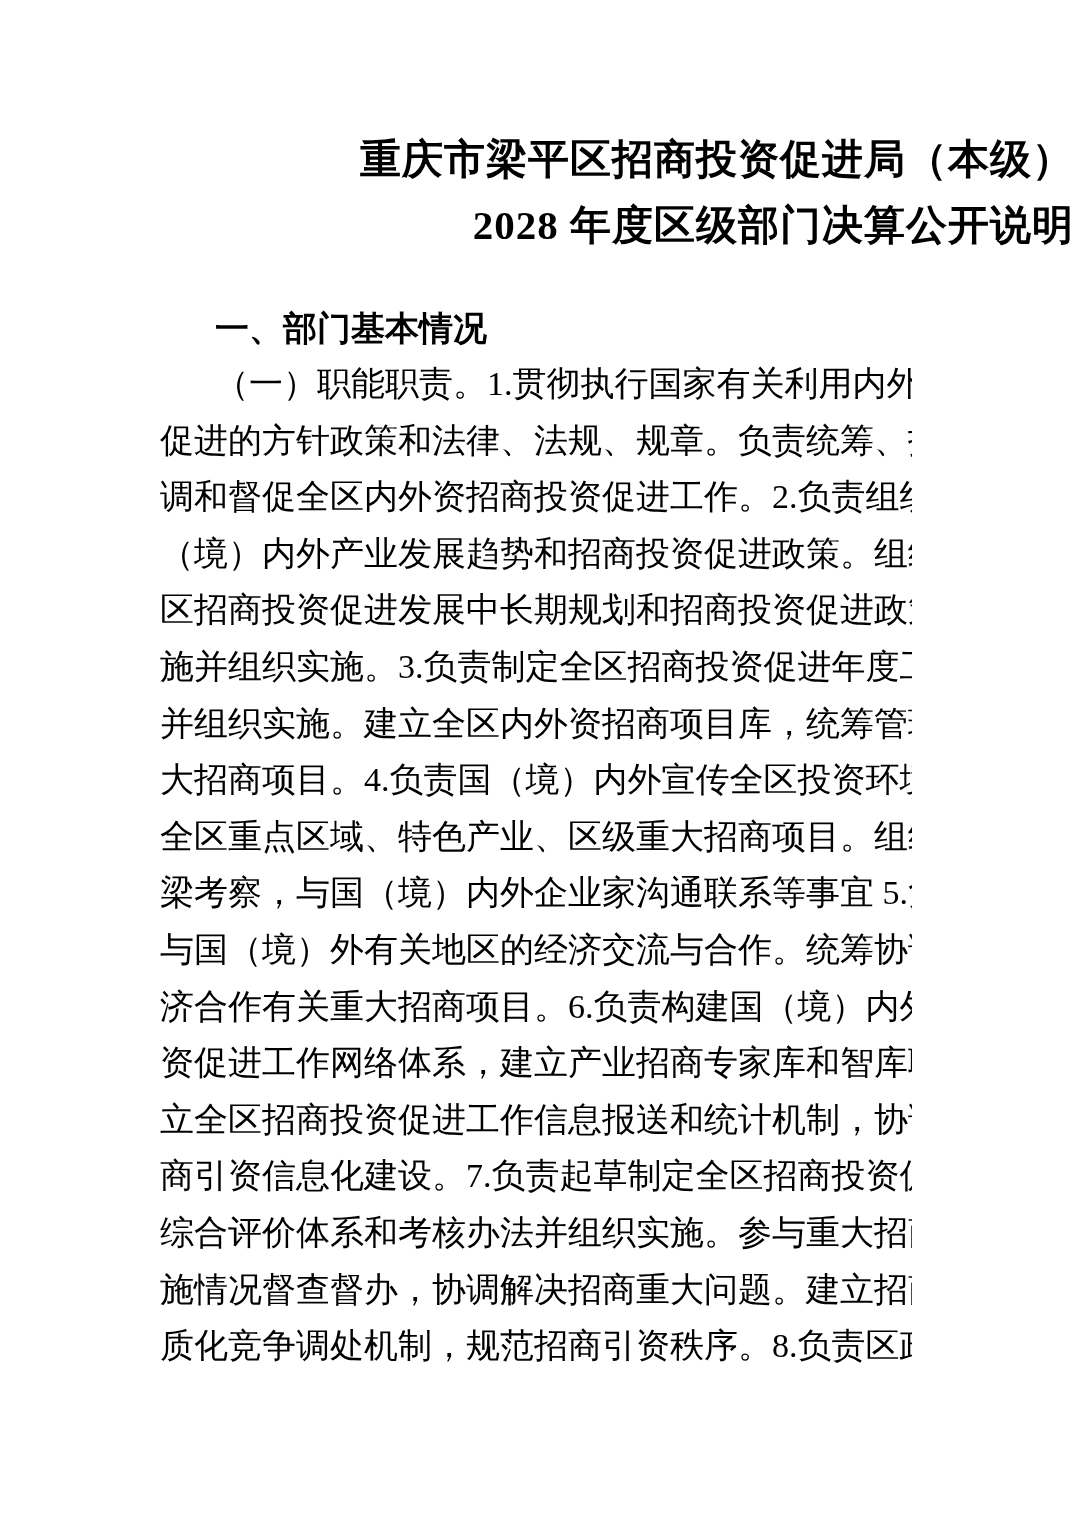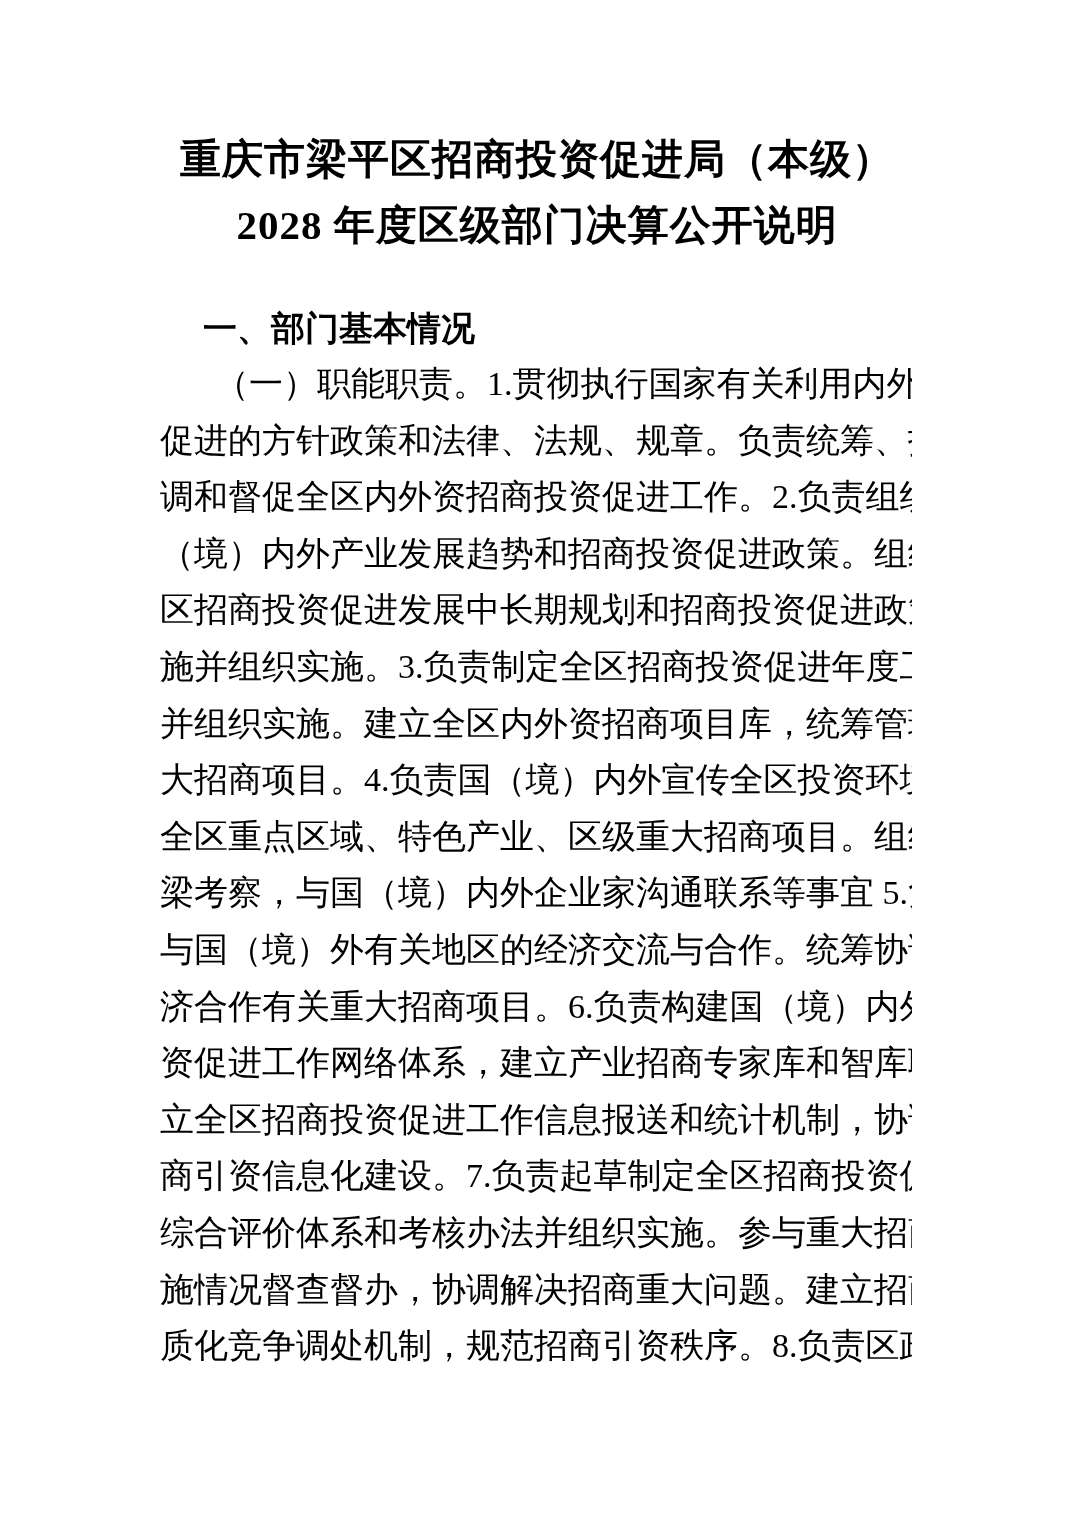--- a/index.html
+++ b/index.html
@@ -14,34 +14,34 @@
     background: #ffffff;
     overflow: hidden;
     font-family: "Liberation Serif", "DejaVu Serif", serif;
     color: #000000;
   }
   .title-block {
     position: absolute;
     top: 126px;
     left: 0;
     width: 1074px;
-    text-align: center;
+    text-align: right;
   }
   .title-line {
     font-size: 41px;
     line-height: 66px;
     font-weight: bold;
     font-family: "Liberation Serif", "DejaVu Serif", serif;
     letter-spacing: 1px;
     white-space: nowrap;
   }
   .section-heading {
     position: absolute;
     top: 300px;
-    left: 148px;
+    left: 160px;
     width: 752px;
     font-size: 34px;
     line-height: 56px;
     font-weight: bold;
     font-family: "Liberation Sans", "DejaVu Sans", sans-serif;
     padding-left: 55px;
     box-sizing: border-box;
     white-space: nowrap;
   }
   .body-block {

